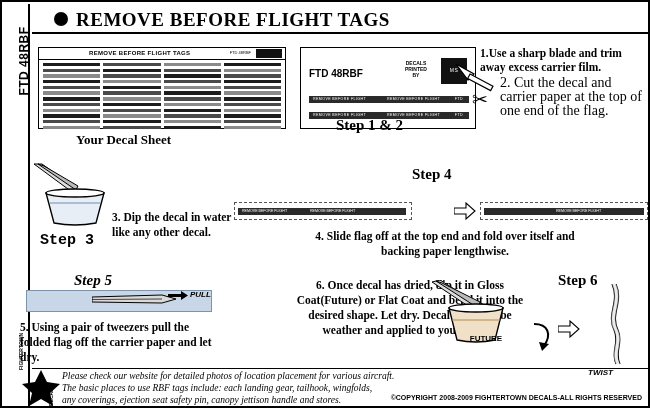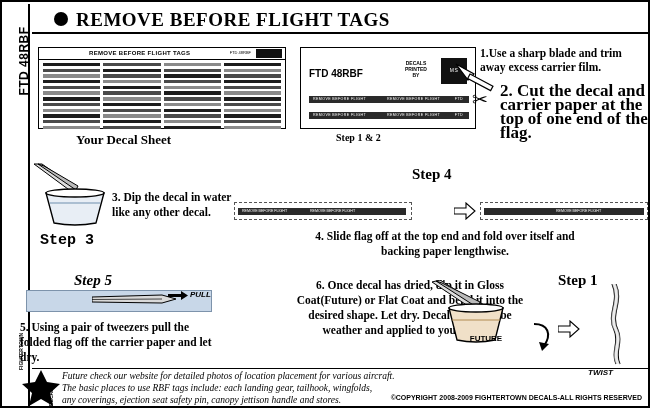--- a/index.html
+++ b/index.html
@@ -109,51 +109,51 @@
   .c12-tag{
     position:absolute;left:8px;width:160px;height:7px;background:#2a2a2a;
     color:#fff;font-family:"Liberation Sans", sans-serif;font-size:3.6px;
     letter-spacing:.4px;
   }
   .c12-tag i{font-style:normal;position:absolute;top:1.4px;}
   .c12-tag .t1{left:4px;}
   .c12-tag .t2{left:78px;}
   .c12-tag .t3{right:6px;}
   .cap12{
-    position:absolute;left:334px;top:130px;
-    font-family:"Liberation Serif", serif;font-weight:bold;font-size:10px;
+    position:absolute;left:334px;top:115px;
+    font-family:"Liberation Serif", serif;font-weight:bold;font-size:15px;
   }
   
   .txt1{
     position:absolute;left:478px;top:44px;width:168px;
     font-size:11.5px;line-height:14px;font-weight:bold;
   }
   .txt2{
-    position:absolute;left:498px;top:82px;width:150px;
-    font-size:17px;line-height:14px;font-weight:bold;
+    position:absolute;left:498px;top:74px;width:150px;
+    font-size:14px;line-height:14px;font-weight:normal;
   }
   .knife{
     position:absolute;left:452px;top:58px;width:46px;height:34px;
   }
   .scissors{
     position:absolute;left:470px;top:86px;font-size:19px;
   }
   
   .bowl{
     position:absolute;left:40px;top:185px;width:66px;height:40px;
   }
   .tweez3{
     position:absolute;left:30px;top:160px;width:62px;height:34px;
   }
   .cap3{
     position:absolute;left:38px;top:230px;
     font-family:Liberation Mono, monospace;font-weight:bold;font-size:15px;
   }
   .txt3{
-    position:absolute;left:110px;top:188px;width:132px;
+    position:absolute;left:110px;top:208px;width:132px;
     font-size:11.5px;line-height:15px;font-weight:bold;
   }
   
   .cap4{
     position:absolute;left:410px;top:164px;
     font-family:"Liberation Serif", serif;font-weight:bold;font-size:15px;
   }
   .s4-left{
     position:absolute;left:232px;top:200px;width:178px;height:18px;
     border:1px dashed #555;box-sizing:border-box;background:#fff;
@@ -423,21 +423,21 @@
     <polygon points="0,3 70,1 84,5 70,9 0,8" fill="#d9d9d9" stroke="#000" stroke-width="1"></polygon>
     <line x1="0" y1="5.5" x2="70" y2="5" stroke="#000" stroke-width=".7"></line>
   </svg>
   <svg class="pull-arrow" viewBox="0 0 20 9">
     <polygon points="0,3 13,3 13,0 20,4.5 13,9 13,6 0,6" fill="#000"></polygon>
   </svg>
   <div class="pull-lbl">PULL</div>
   <div class="txt5">5. Using a pair of tweezers pull the folded flag off the carrier paper and let dry.</div>
 
   <div class="txt6">6. Once decal has dried, dip it in Gloss Coat(Future) or Flat Coat and bend it into the desired shape. Let dry. Decal may now be weather and applied to your model!</div>
-  <div class="cap6">Step 1</div>
+  <div class="cap6">Step 6</div>
   <svg class="tweez6" viewBox="0 0 60 32">
     <polygon points="0,2 8,0 46,24 42,30" fill="#ddd" stroke="#000" stroke-width="1"></polygon>
     <polygon points="4,1 10,3 48,22 46,28" fill="#bbb" stroke="#000" stroke-width="1"></polygon>
   </svg>
   <svg class="future-bowl" viewBox="0 0 60 42">
     <path d="M3,6 L57,6 L49,38 Q30,42 11,38 Z" fill="#f0e0c8" stroke="#000" stroke-width="1.4"></path>
     <ellipse cx="30" cy="6" rx="27" ry="4" fill="#fff" stroke="#000" stroke-width="1.4"></ellipse>
     <path d="M6,18 L54,18" stroke="#b08a50" stroke-width="1"></path>
   </svg>
   <div class="future-lbl">FUTURE</div>
@@ -455,19 +455,19 @@
   </svg>
   <div class="twist-lbl">TWIST</div>
 
   <div class="footline"></div>
   <svg class="logo-box" viewBox="0 0 42 40">
     <path d="M21,2 L27,14 L40,16 L30,25 L33,38 L21,31 L9,38 L12,25 L2,16 L15,14 Z" fill="#000"></path>
   </svg>
   <div class="logo-txt">FIGHTERTOWN</div>
   <div class="logo-txt2">DECALS</div>
   <div class="footer-txt">
-    <div>Future check our website for detailed photos of location placement for various aircraft.</div>
+    <div>Please check our website for detailed photos of location placement for various aircraft.</div>
     <div>The basic places to use RBF tags include: each landing gear, tailhook, wingfolds,</div>
     <div>any coverings, ejection seat safety pin, canopy jettison handle and stores.</div>
   </div>
   <div class="copyright">©COPYRIGHT 2008-2009 FIGHTERTOWN DECALS-ALL RIGHTS RESERVED</div>
 
 </div>
 
 </body></html>

